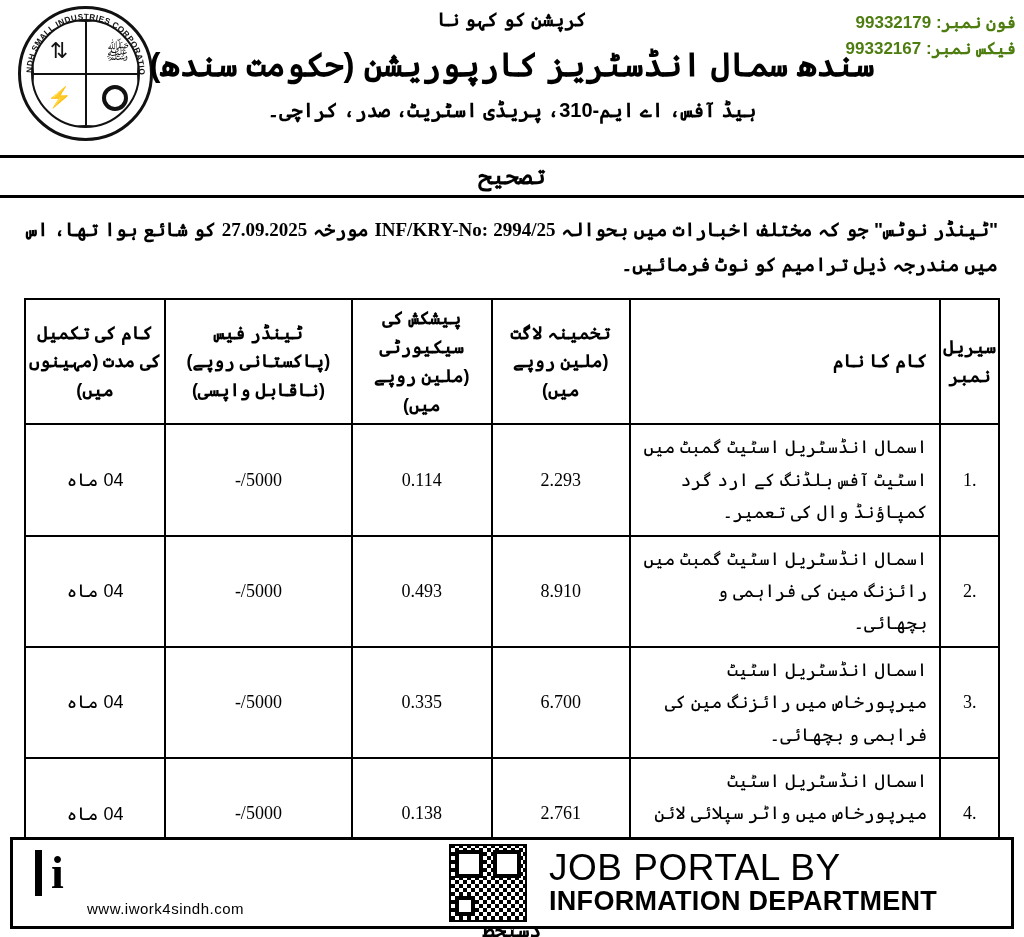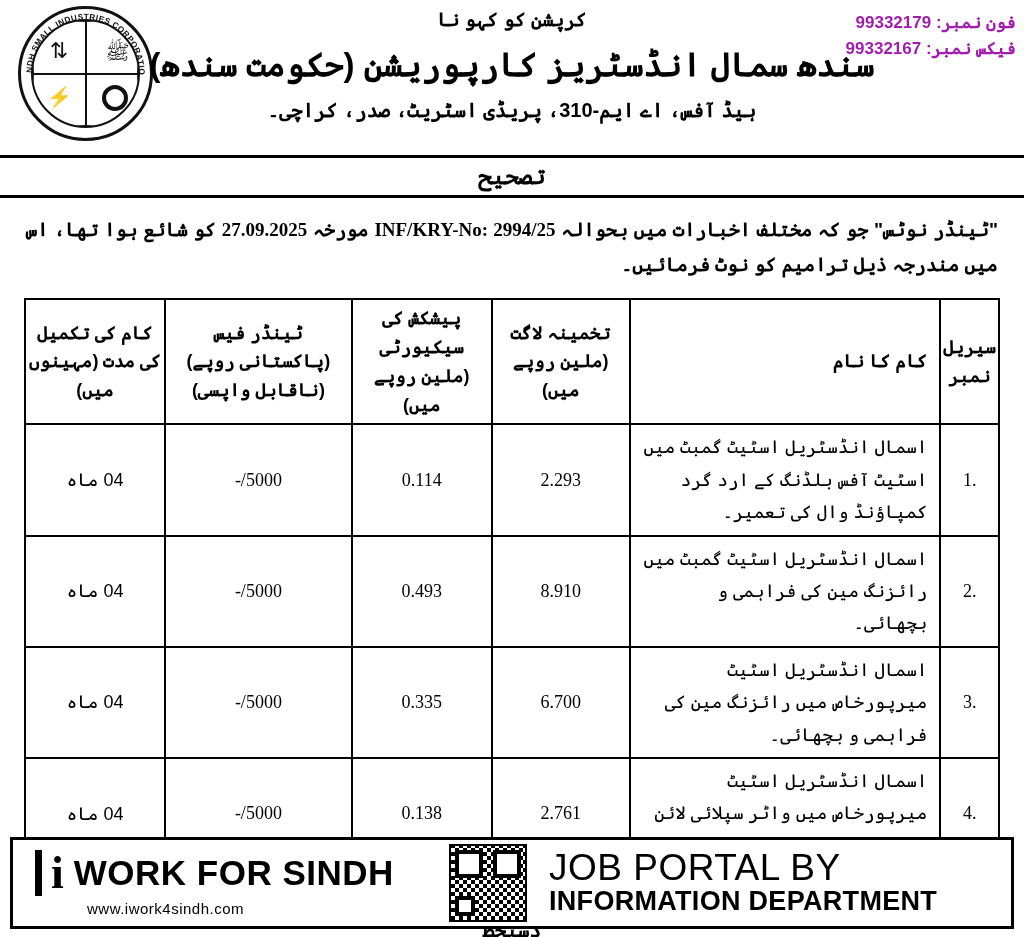--- a/index.html
+++ b/index.html
@@ -24,21 +24,21 @@
     background: #fff;
   }
   .phone-block {
     position: absolute;
     top: 10px; right: 8px;
     text-align: right;
     direction: rtl;
     line-height: 1.55;
     font-size: 17px;
     font-weight: bold;
-    color: #a21caf;
+    color: #4d7c0f;
   }
   .logo {
     position: absolute;
     top: 6px; left: 18px;
     width: 135px; height: 135px;
   }
   .logo .ring-outer {
     position: absolute; inset: 0;
     border: 3px solid #111;
     border-radius: 50%;
@@ -371,21 +371,20 @@
 
   <div class="sign-block">
     <div class="l1">دستخط</div>
 
   </div>
 
   <div class="banner">
     <div class="banner-left">
       <div class="row1">
         <span class="i-mark">i</span>
-        <span class="work-text">WORK FOR SINDH</span>
       </div>
       <div class="row2">www.iwork4sindh.com</div>
     </div>
     <div class="qr">
         <span class="q-bl"></span>
       </div>
     <div class="banner-right">
       <div class="jp">JOB PORTAL BY</div>
       <div class="idp">INFORMATION DEPARTMENT</div>
     </div>

